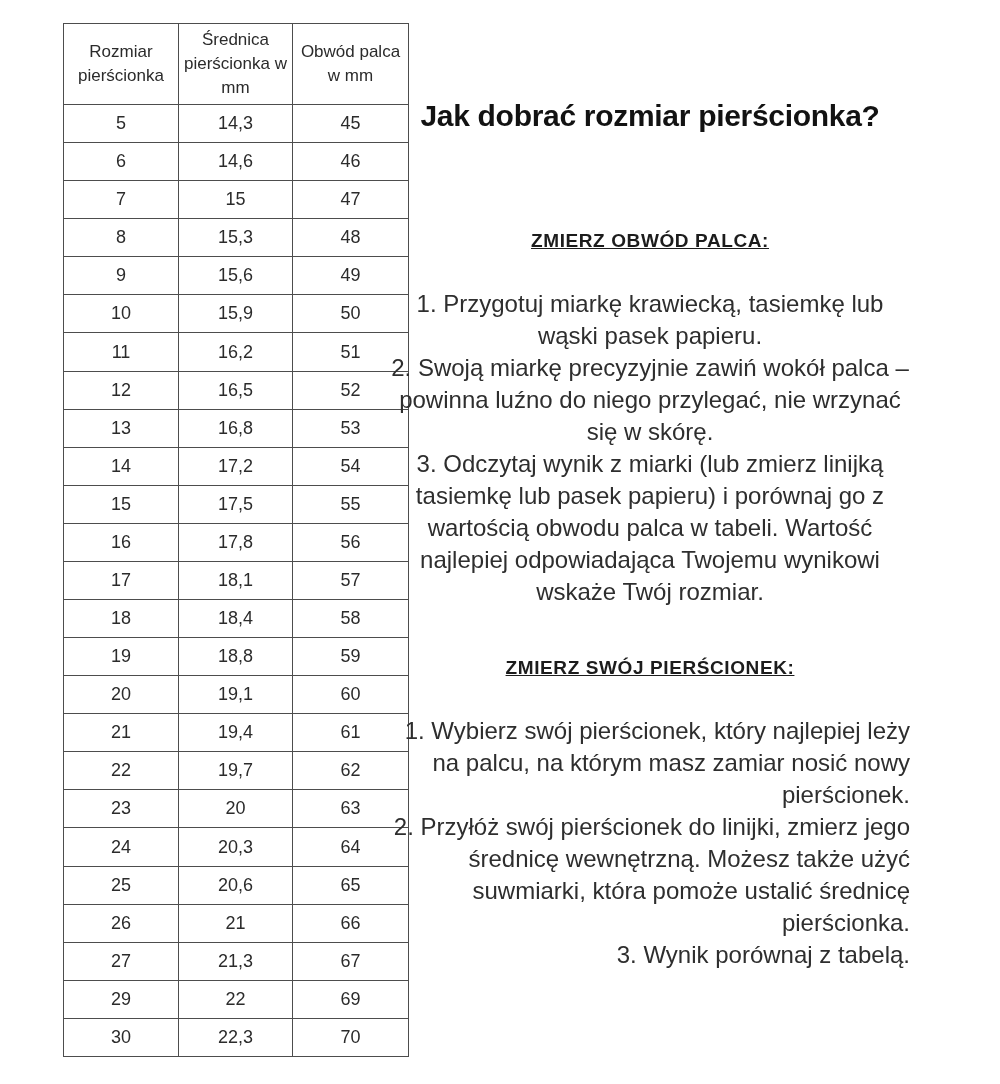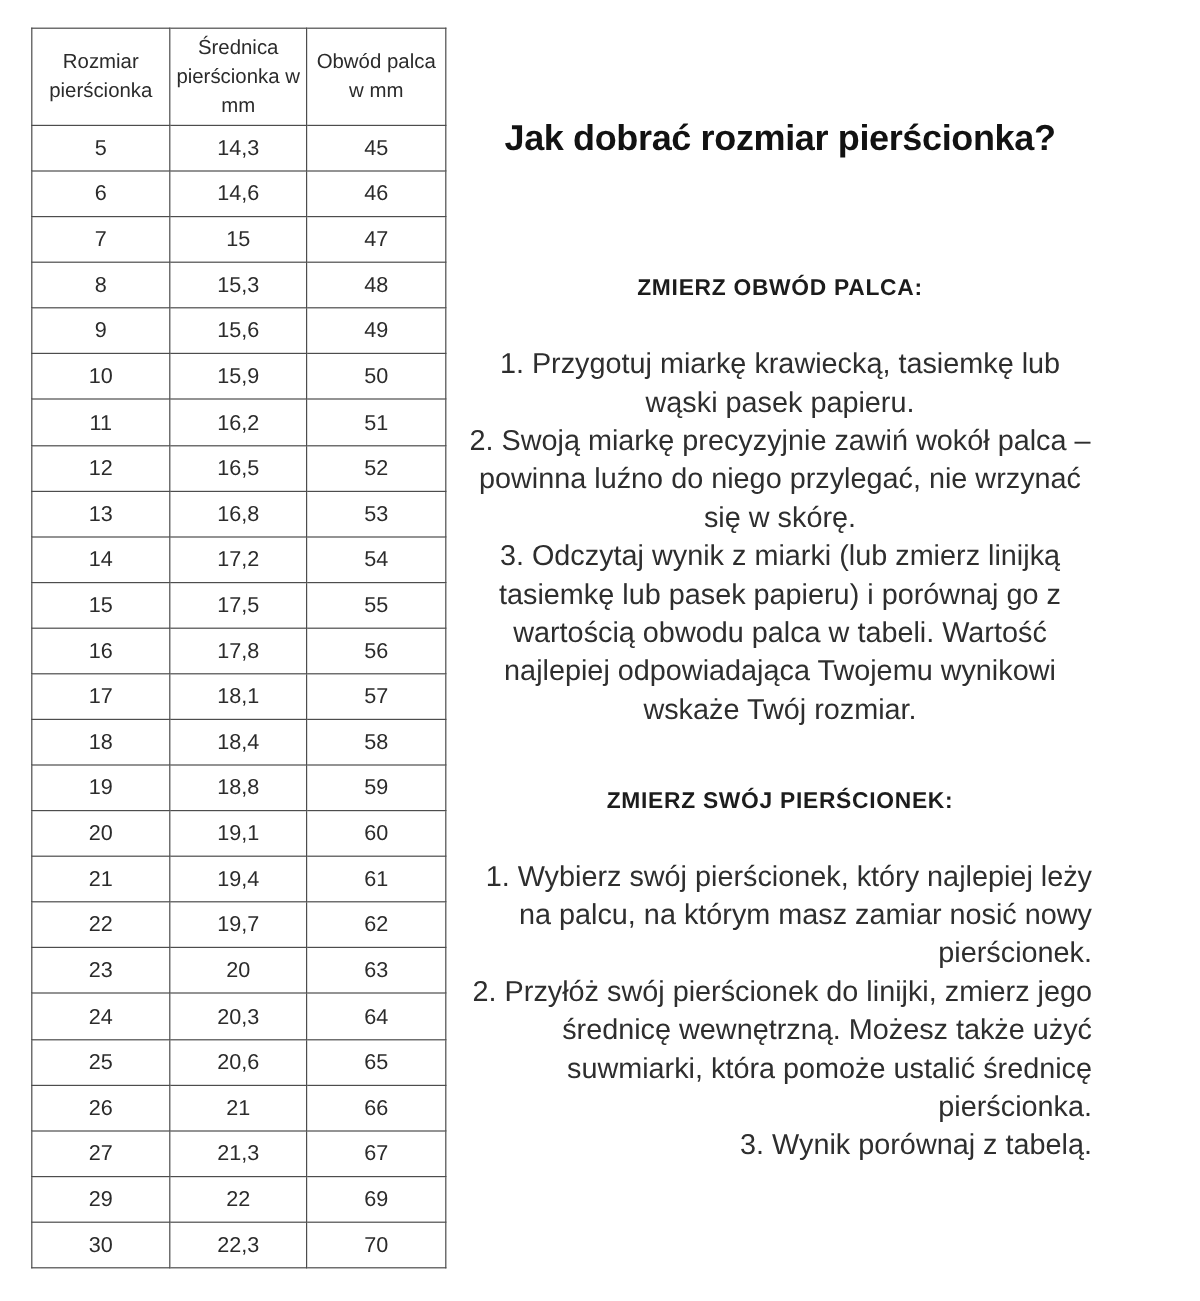--- a/index.html
+++ b/index.html
@@ -23,20 +23,21 @@
     left: 26px;
     top: 23px;
     width: 345px;
     height: 1034px;
   }
   table.size-table {
     width: 100%;
     height: 100%;
     border-collapse: collapse;
     table-layout: fixed;
+    margin-left: 37px;
   }
   .size-table th,
   .size-table td {
     border: 1px solid #4d4d4d;
     text-align: center;
     vertical-align: middle;
     padding: 0 4px;
     background: #ffffff;
   }
   .size-table th {
@@ -79,20 +80,21 @@
   .guide-heading {
     position: absolute;
     left: 0;
     right: 0;
     margin: 0;
     font-size: 19px;
     font-weight: 700;
     letter-spacing: 0.6px;
     color: #1c1c1c;
     text-transform: uppercase;
+    text-decoration: underline;
   }
   .guide-heading.h1 { top: 230px; }
   .guide-heading.h2 { top: 657px; }
   .guide-steps {
     position: absolute;
     left: 0;
     right: 0;
     margin: 0;
     font-size: 24px;
     line-height: 32px;

